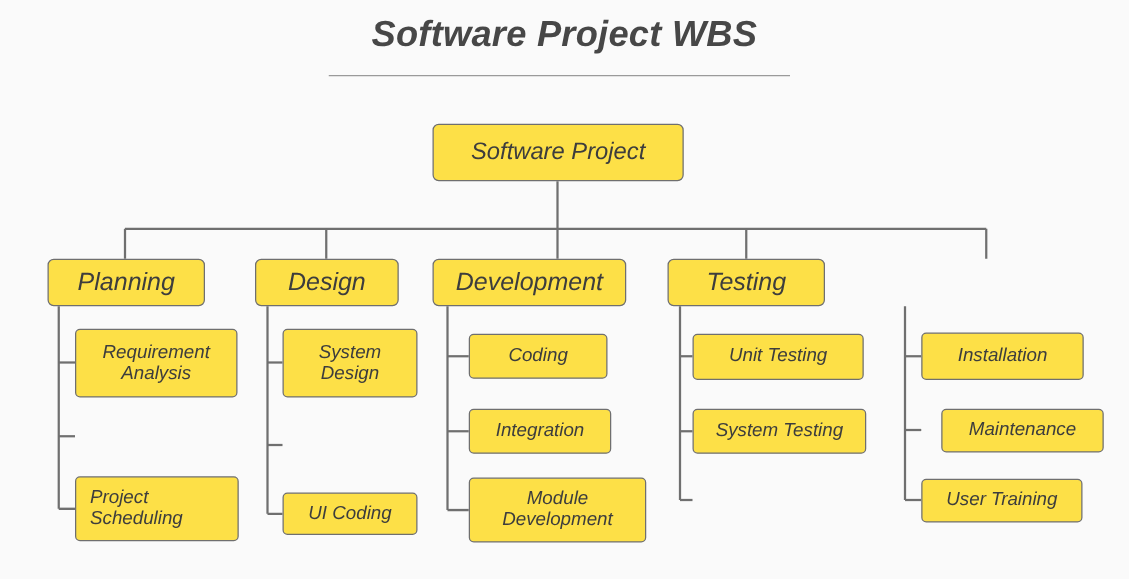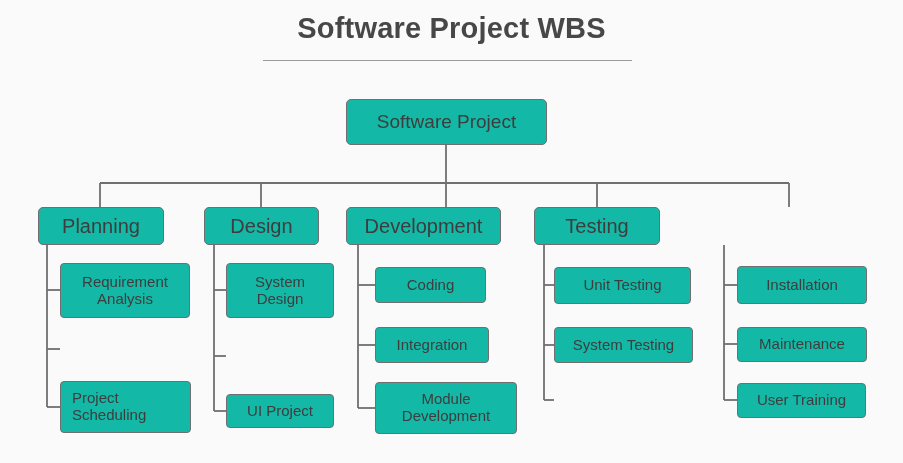--- a/index.html
+++ b/index.html
@@ -10,21 +10,21 @@
     width: 903px;
     height: 463px;
     background: #fafafa;
     font-family: "Liberation Sans", "DejaVu Sans", sans-serif;
     overflow: hidden;
     position: relative;
   }
   .stage {
     position: absolute;
     left: 0; top: 0;
-    width: 903px; height: 414px;
+    width: 903px; height: 414px; font-style: italic;
   }
   .title {
     position: absolute;
     left: 0; top: 12px;
     width: 903px;
     margin: 0;
     text-align: center;
     font-size: 29px;
     font-weight: 700;
     color: #474747;
@@ -42,21 +42,21 @@
     width: 903px; height: 463px;
   }
   .connectors path {
     stroke: #6f6f6f;
     stroke-width: 1.8;
     fill: none;
   }
   .box {
     position: absolute;
     box-sizing: border-box;
-    background: #14b8a6;
+    background: #fde047;
     border: 1.5px solid #6f6f6f;
     border-radius: 4px;
     color: #3d3d3d;
     display: flex;
     align-items: center;
     justify-content: center;
     text-align: center;
     line-height: 1.13;
     padding: 2px 6px;
     font-size: 15px;
@@ -123,26 +123,26 @@
 
   <div class="box header" style="left:38px;top:207px;width:126px;height:38px">Planning</div>
   <div class="box header" style="left:204px;top:207px;width:115px;height:38px">Design</div>
   <div class="box header" style="left:346px;top:207px;width:155px;height:38px">Development</div>
   <div class="box header" style="left:534px;top:207px;width:126px;height:38px">Testing</div>
 
   <div class="box" style="left:60px;top:263px;width:130px;height:55px">Requirement Analysis</div>
   <div class="box align-left" style="left:60px;top:381px;width:131px;height:52px">Project Scheduling</div>
 
   <div class="box" style="left:226px;top:263px;width:108px;height:55px">System Design</div>
-  <div class="box" style="left:226px;top:394px;width:108px;height:34px">UI Project</div>
+  <div class="box" style="left:226px;top:394px;width:108px;height:34px">UI Coding</div>
 
   <div class="box" style="left:375px;top:267px;width:111px;height:36px">Coding</div>
   <div class="box" style="left:375px;top:327px;width:114px;height:36px">Integration</div>
   <div class="box" style="left:554px;top:267px;width:137px;height:37px">Unit Testing</div>
 
   <div class="box" style="left:375px;top:382px;width:142px;height:52px">Module Development</div>
   <div class="box" style="left:554px;top:327px;width:139px;height:36px">System Testing</div>
 
   <div class="box" style="left:737px;top:266px;width:130px;height:38px">Installation</div>
-  <div class="box" style="left:737px;top:327px;width:130px;height:35px">Maintenance</div>
+  <div class="box" style="left:753px;top:327px;width:130px;height:35px">Maintenance</div>
   <div class="box" style="left:737px;top:383px;width:129px;height:35px">User Training</div>
 
 </div>
 
 </body></html>

